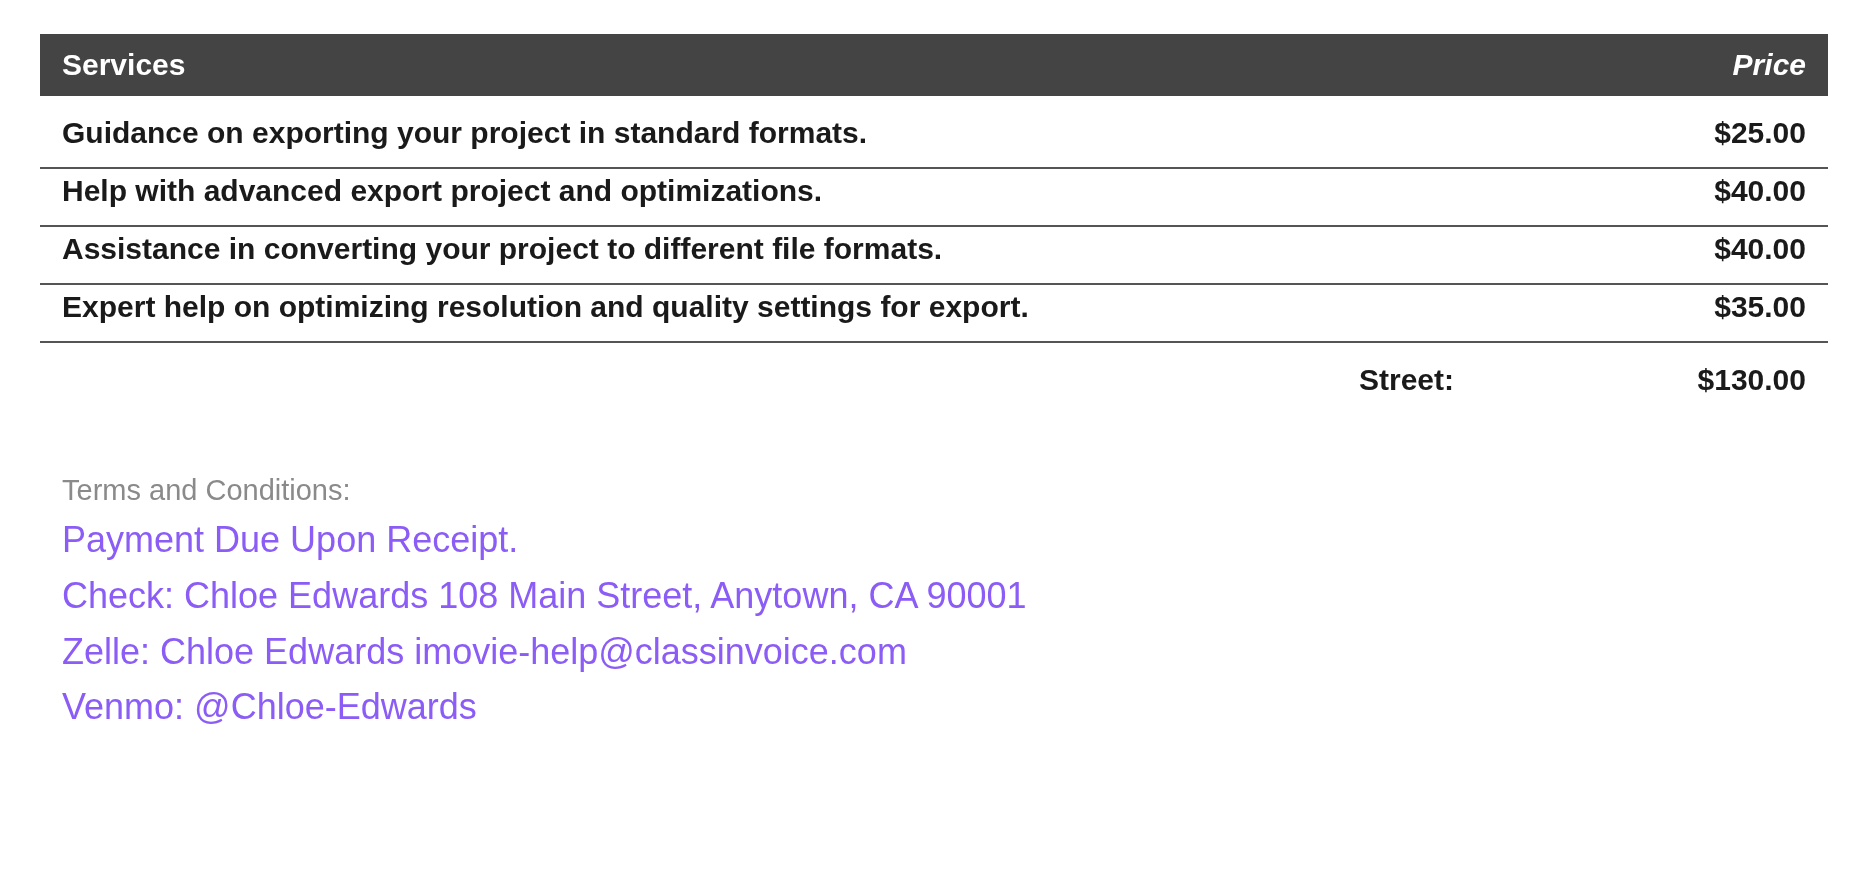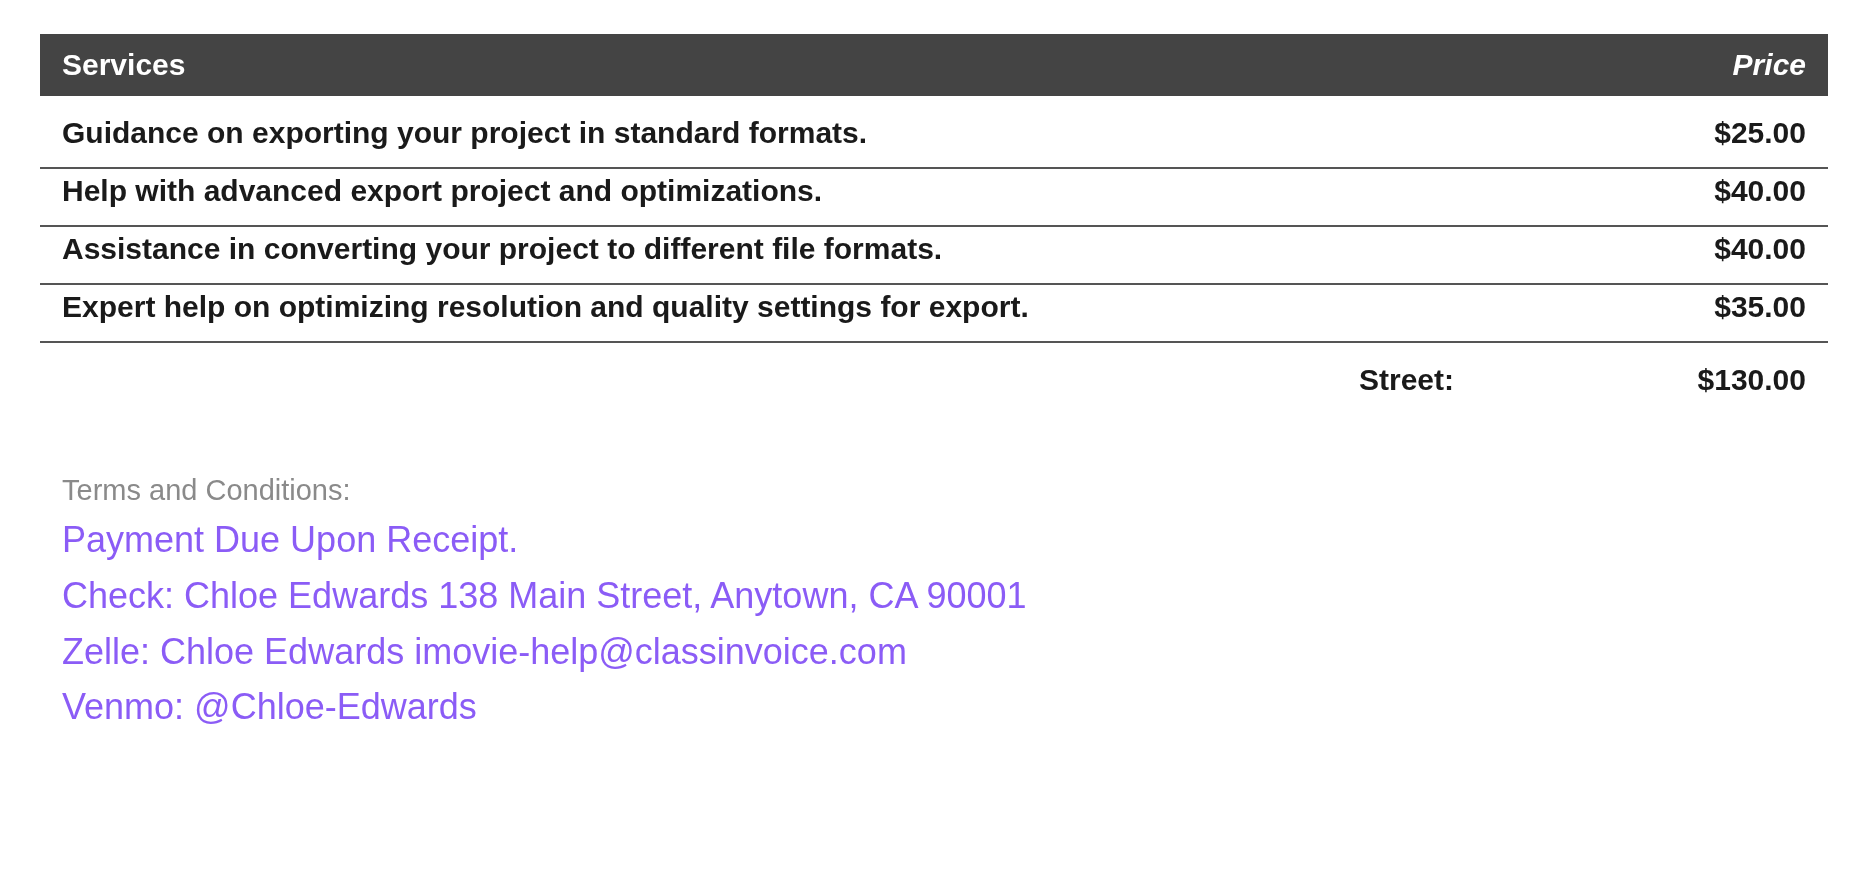--- a/index.html
+++ b/index.html
@@ -111,18 +111,18 @@
       <tr class="total-row">
         <td class="total-label">Street:</td>
         <td class="amount">$130.00</td>
       </tr>
     </tbody>
   </table>
 
   <div class="terms">
     <div class="terms-heading">Terms and Conditions:</div>
     <div class="terms-line">Payment Due Upon Receipt.</div>
-    <div class="terms-line">Check: Chloe Edwards 138 Main Street, Anytown, CA 90001</div>
+    <div class="terms-line">Check: Chloe Edwards 108 Main Street, Anytown, CA 90001</div>
     <div class="terms-line">Zelle: Chloe Edwards imovie-help@classinvoice.com</div>
     <div class="terms-line">Venmo: @Chloe-Edwards</div>
   </div>
 
 </div>
 
 </body></html>

